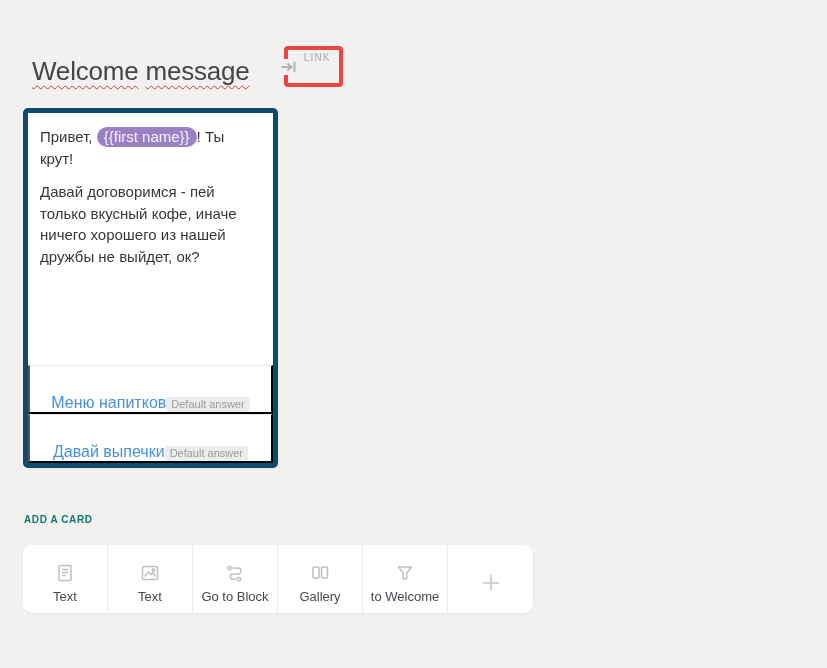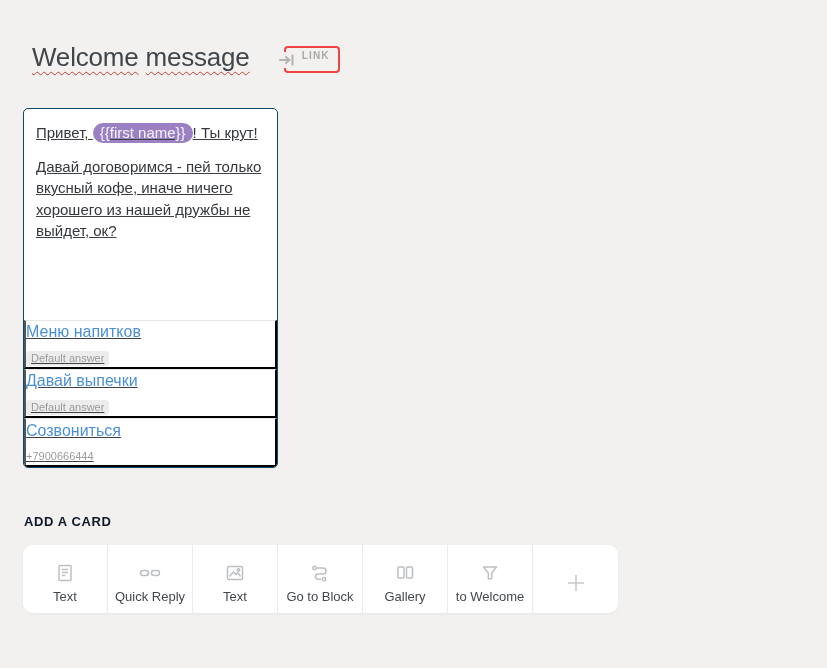--- a/index.html
+++ b/index.html
@@ -19,70 +19,69 @@
     cursor: text; white-space: nowrap;
   }
   .page-title .misspelled {
     text-decoration: underline wavy #bf4136;
     text-decoration-thickness: 1px;
     text-underline-offset: 5px;
   }
   .link-btn {
     position: relative; margin-left: 34px; margin-top: 4px;
     display: inline-flex; align-items: center;
-    border: 2px solid #ef4444; border-radius: 4px;
+    border: 4px solid #ef4444; border-radius: 4px;
     background: transparent;
-    padding: 2px 8px 10px 16px;
-    color: #a9a9a7; font-size: 10px; font-weight: bold; letter-spacing: 1.2px;
+    padding: 2px 8px 20px 16px;
+    color: #a9a9a7; font-size: 10px; font-weight: normal; letter-spacing: 1.2px;
     font-family: "Liberation Sans", sans-serif;
     cursor: pointer;
   }
   .link-arrow-icon {
     position: absolute; left: -7px; top: 50%; transform: translateY(-50%);
     background: #f2f1ef; line-height: 0; padding: 2px 0;
   }
 
   
   .message-card {
     position: absolute; left: 23px; top: 108px;
     width: 255px; height: 360px;
     background: #ffffff;
-    border: 1px solid #0c4a6e;
+    border: 5px solid #0c4a6e;
     border-radius: 5px;
     box-shadow: 0 1px 2px rgba(0,0,0,0.04);
     display: flex; flex-direction: column;
     overflow: hidden;
-    text-decoration: underline;
   }
   .card-text {
     flex: 1; padding: 13px 12px; cursor: text;
     font-size: 15px; line-height: 21.5px; color: #34383c;
   }
   .card-text p + p { margin-top: 12px; }
   .var-pill {
     background: #9b80c4; color: #f7f3fb;
     border-radius: 10px; padding: 1px 7px 2px 7px;
     white-space: nowrap;
   }
   .card-buttons { display: flex; flex-direction: column; }
   .card-btn-row {
     height: 49px; border-top: 1px solid #e9e8e7;
-    display: flex; flex-direction: column; align-items: flex-start; justify-content: center;
+    display: flex; flex-direction: row; align-items: flex-end; justify-content: center;
     background: #fff; width: 100%; cursor: pointer;
     font-family: "Liberation Sans", sans-serif;
   }
   .card-btn-label { font-size: 16px; color: #4a90d9; line-height: 19px; }
   .card-btn-sub { margin-top: 10px; font-size: 11px; color: #9b9b9b; line-height: 13px; }
   .badge-pill { background: #ececec; border-radius: 3px; padding: 1px 5px; }
   .badge-plain { background: transparent; }
 
   
   .add-card-label {
     position: absolute; left: 24px; top: 514px;
-    font-size: 13px; font-weight: bold; color: #0f172a; letter-spacing: 0.6px;
+    font-size: 10px; font-weight: bold; color: #0f766e; letter-spacing: 0.6px;
   }
   .add-card-bar {
     position: absolute; left: 23px; top: 545px;
     height: 68px; display: flex;
     background: #ffffff; border-radius: 10px;
     box-shadow: 0 1px 3px rgba(0,0,0,0.05);
     overflow: hidden;
   }
   .add-cell {
     width: 85px; height: 76px;
@@ -124,53 +123,40 @@
 
     <div class="card-buttons">
       <button class="card-btn-row">
         <span class="card-btn-label">Меню напитков</span>
         <span class="card-btn-sub badge-pill">Default answer</span>
       </button>
       <button class="card-btn-row">
         <span class="card-btn-label">Давай выпечки</span>
         <span class="card-btn-sub badge-pill">Default answer</span>
       </button>
-      <button class="card-btn-row">
-        <span class="card-btn-label">Созвониться</span>
-        <span class="card-btn-sub badge-plain">+7900666444</span>
-      </button>
     </div>
   </section>
 
   <div class="add-card-label">ADD A CARD</div>
 
   <div class="add-card-bar">
 
     <button class="add-cell">
       <span class="icon">
         <svg width="20" height="20" viewBox="0 0 20 20" fill="none" stroke="#bcc0c4" stroke-width="1.5">
           <rect x="4" y="2.5" width="12" height="15" rx="1"></rect>
           <line x1="7" y1="6.5" x2="13" y2="6.5"></line>
           <line x1="7" y1="9.5" x2="13" y2="9.5"></line>
           <line x1="7" y1="12.5" x2="10.5" y2="12.5"></line>
         </svg>
       </span>
       <span class="add-cell-label">Text</span>
     </button>
 
 
-    <button class="add-cell">
-      <span class="icon">
-        <svg width="24" height="20" viewBox="0 0 24 20" fill="none" stroke="#bcc0c4" stroke-width="1.5">
-          <rect x="2.5" y="7.5" width="8" height="5" rx="2.5"></rect>
-          <rect x="13.5" y="7.5" width="8" height="5" rx="2.5"></rect>
-        </svg>
-      </span>
-      <span class="add-cell-label">Quick Reply</span>
-    </button>
 
     <button class="add-cell">
       <span class="icon">
         <svg width="20" height="20" viewBox="0 0 20 20" fill="none" stroke="#bcc0c4" stroke-width="1.5">
           <rect x="2.5" y="3.5" width="15" height="13" rx="1.5"></rect>
           <circle cx="13.5" cy="7" r="1.2"></circle>
           <polyline points="4.5,13.5 8.5,9 11,11.5 12.8,9.8 15.5,13.5"></polyline>
         </svg>
       </span>
       <span class="add-cell-label">Text</span>

